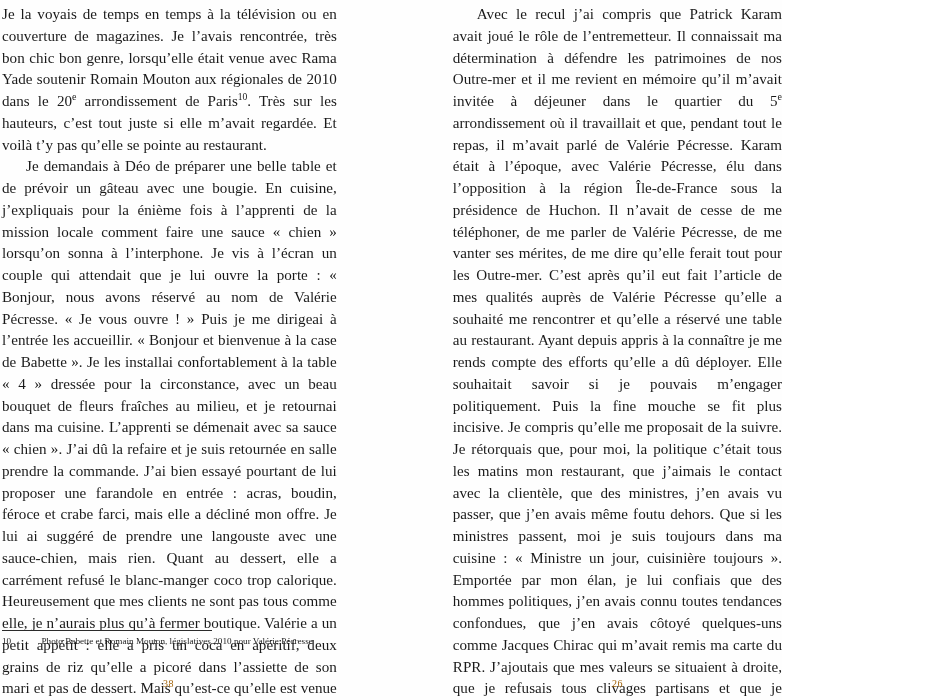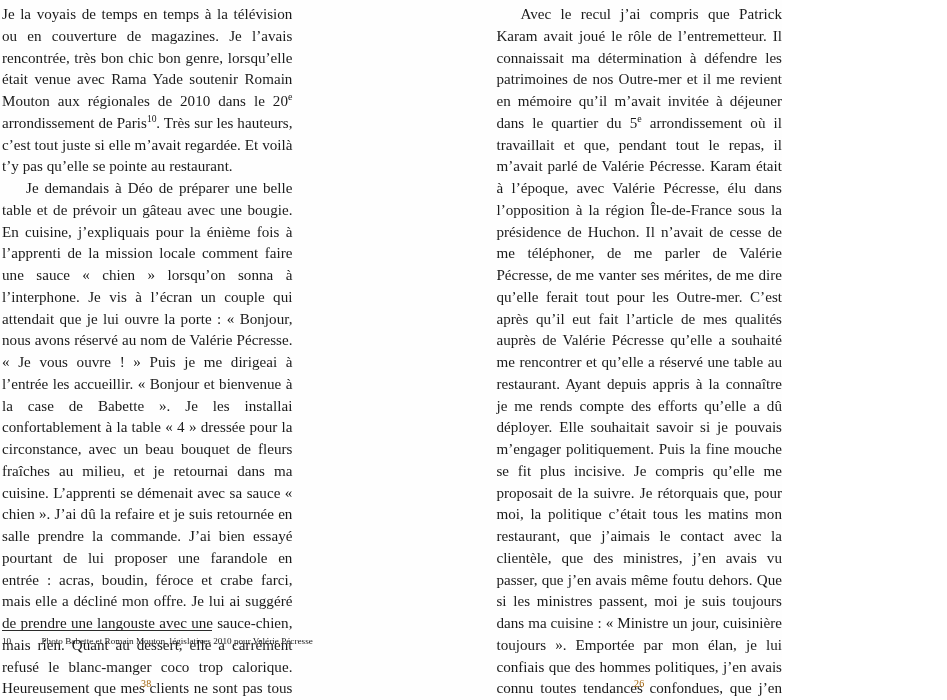--- a/index.html
+++ b/index.html
@@ -13,21 +13,20 @@
     overflow: hidden;
     font-family: "Liberation Serif", "DejaVu Serif", serif;
     color: #1a1a1a;
   }
   .spread {
     position: relative;
     width: 782px;
     height: 700px;
     background: #fefefe;
     display: flex;
-    gap: 44px;
   }
   .page {
     position: relative;
     box-sizing: border-box;
     height: 700px;
   }
   .page-left {
     width: 420px;
     padding: 4px 0 0 2px;
   }

